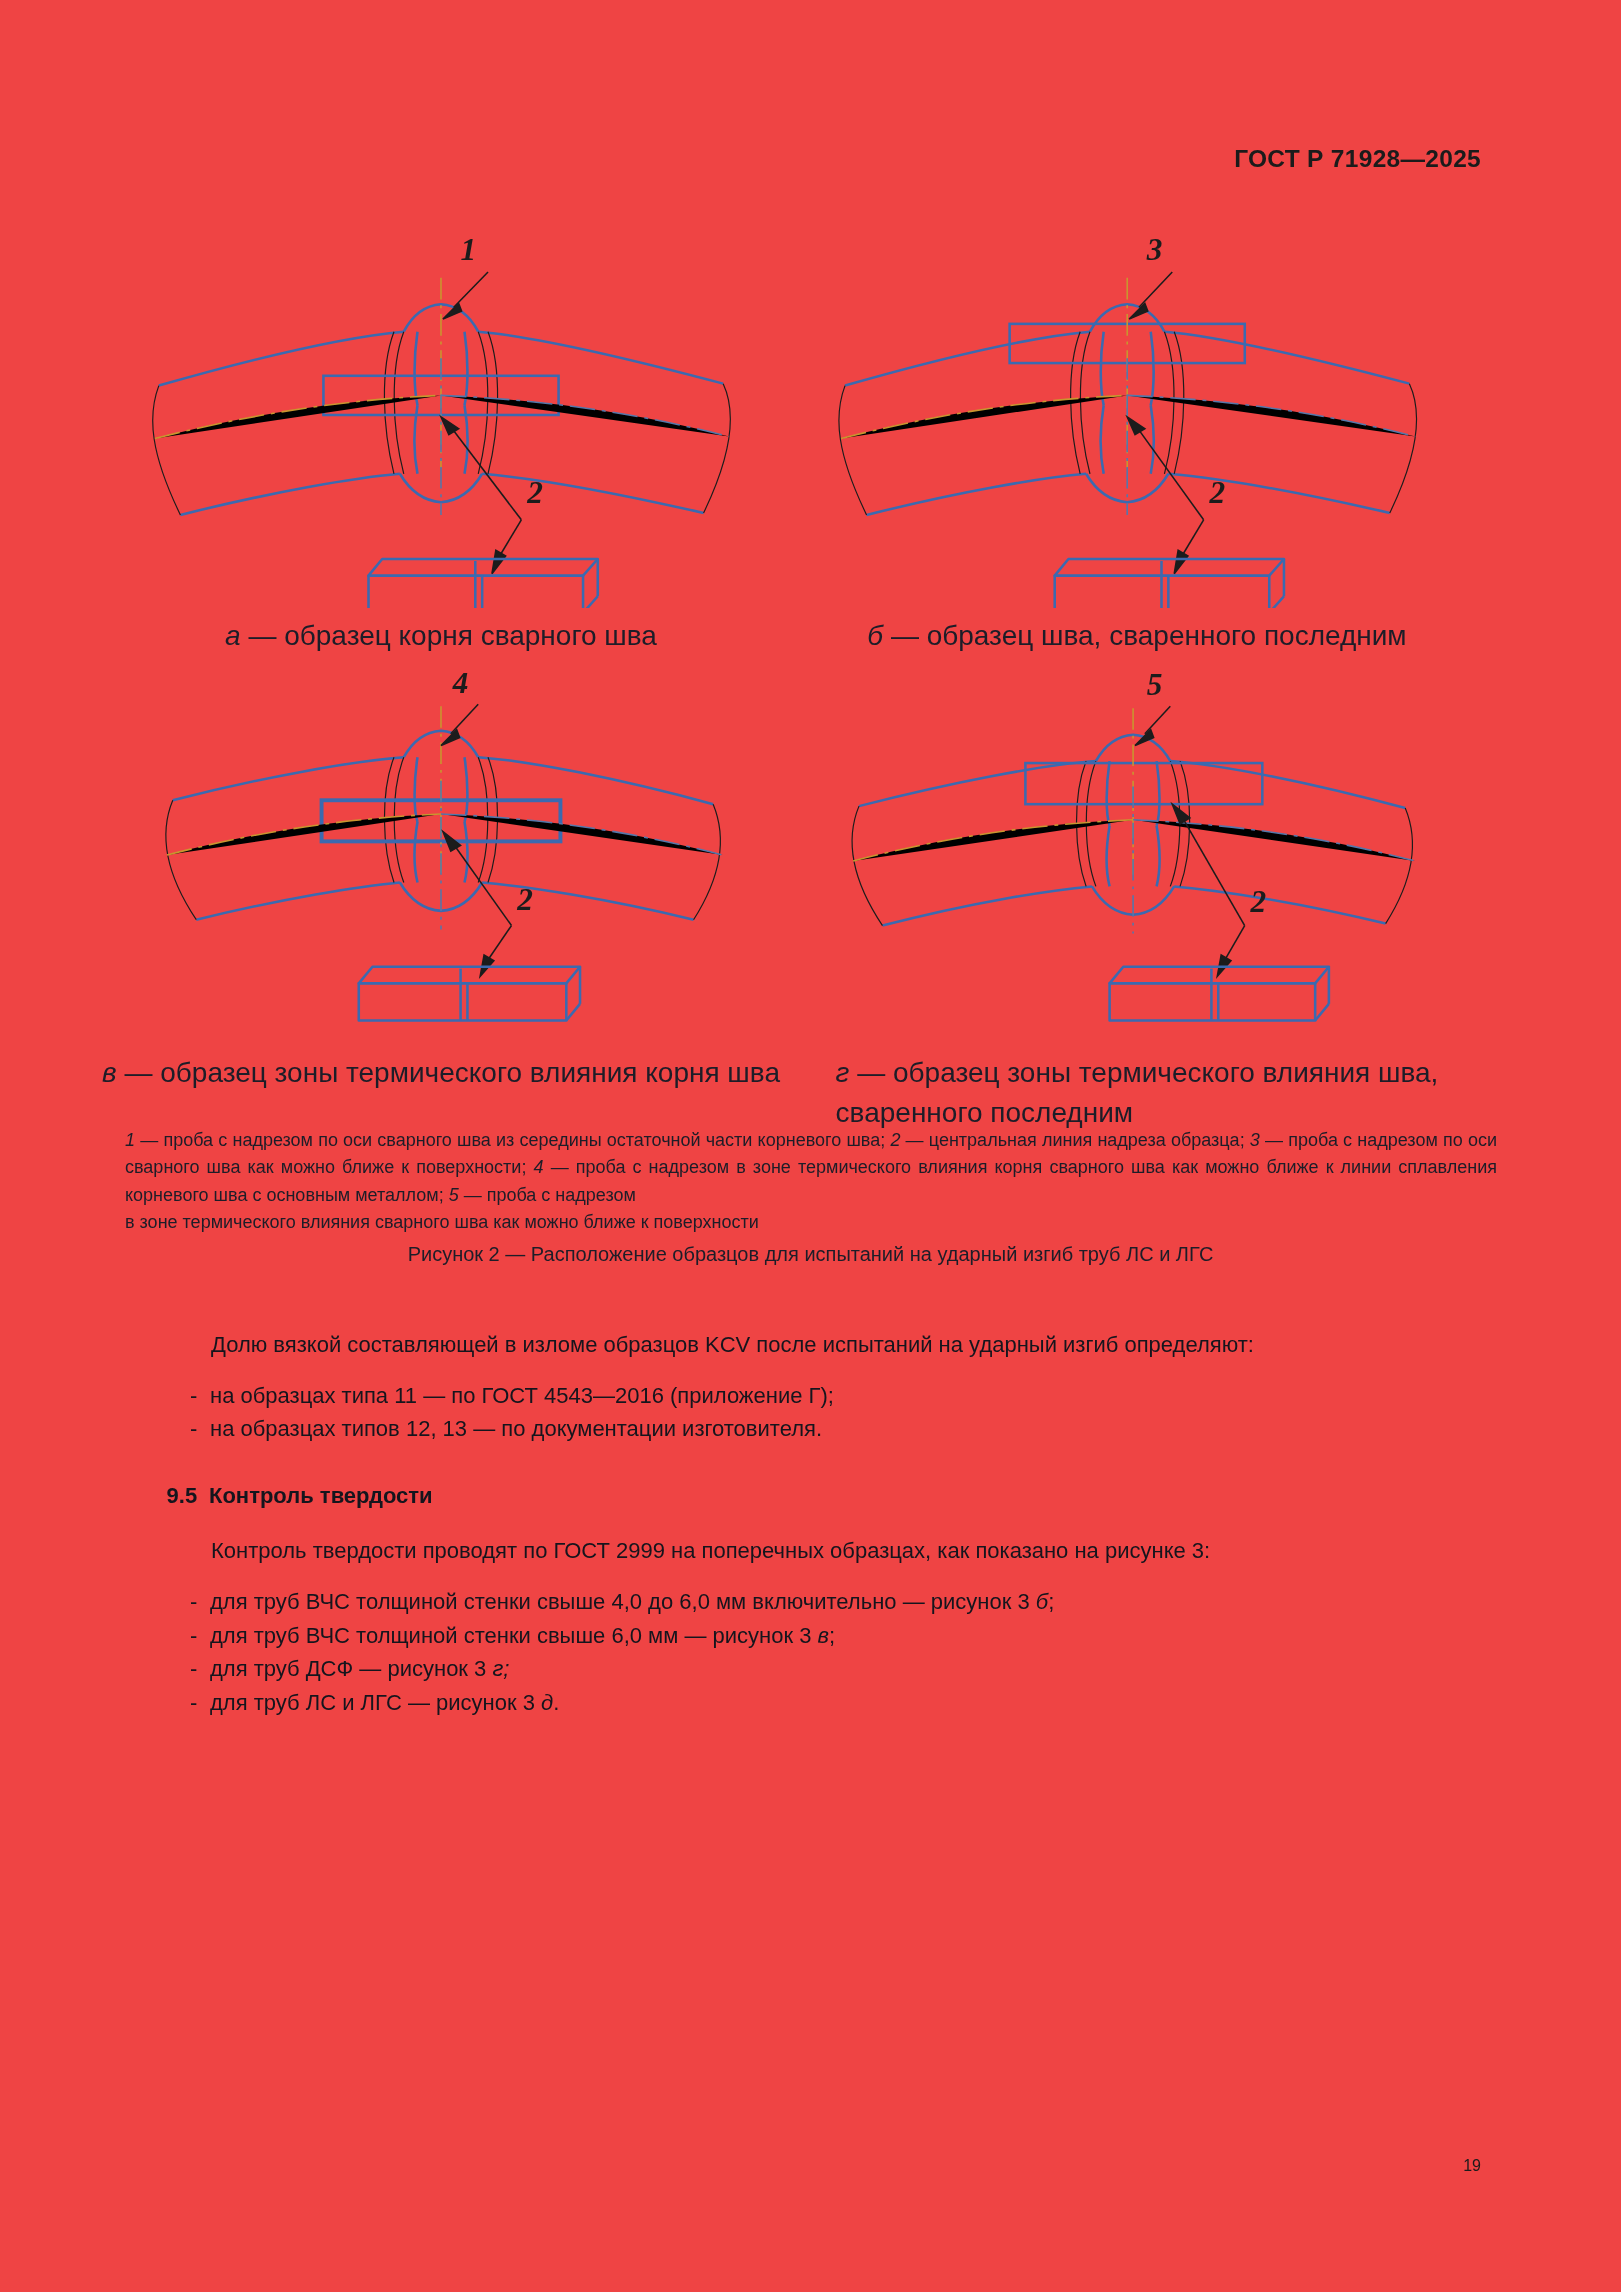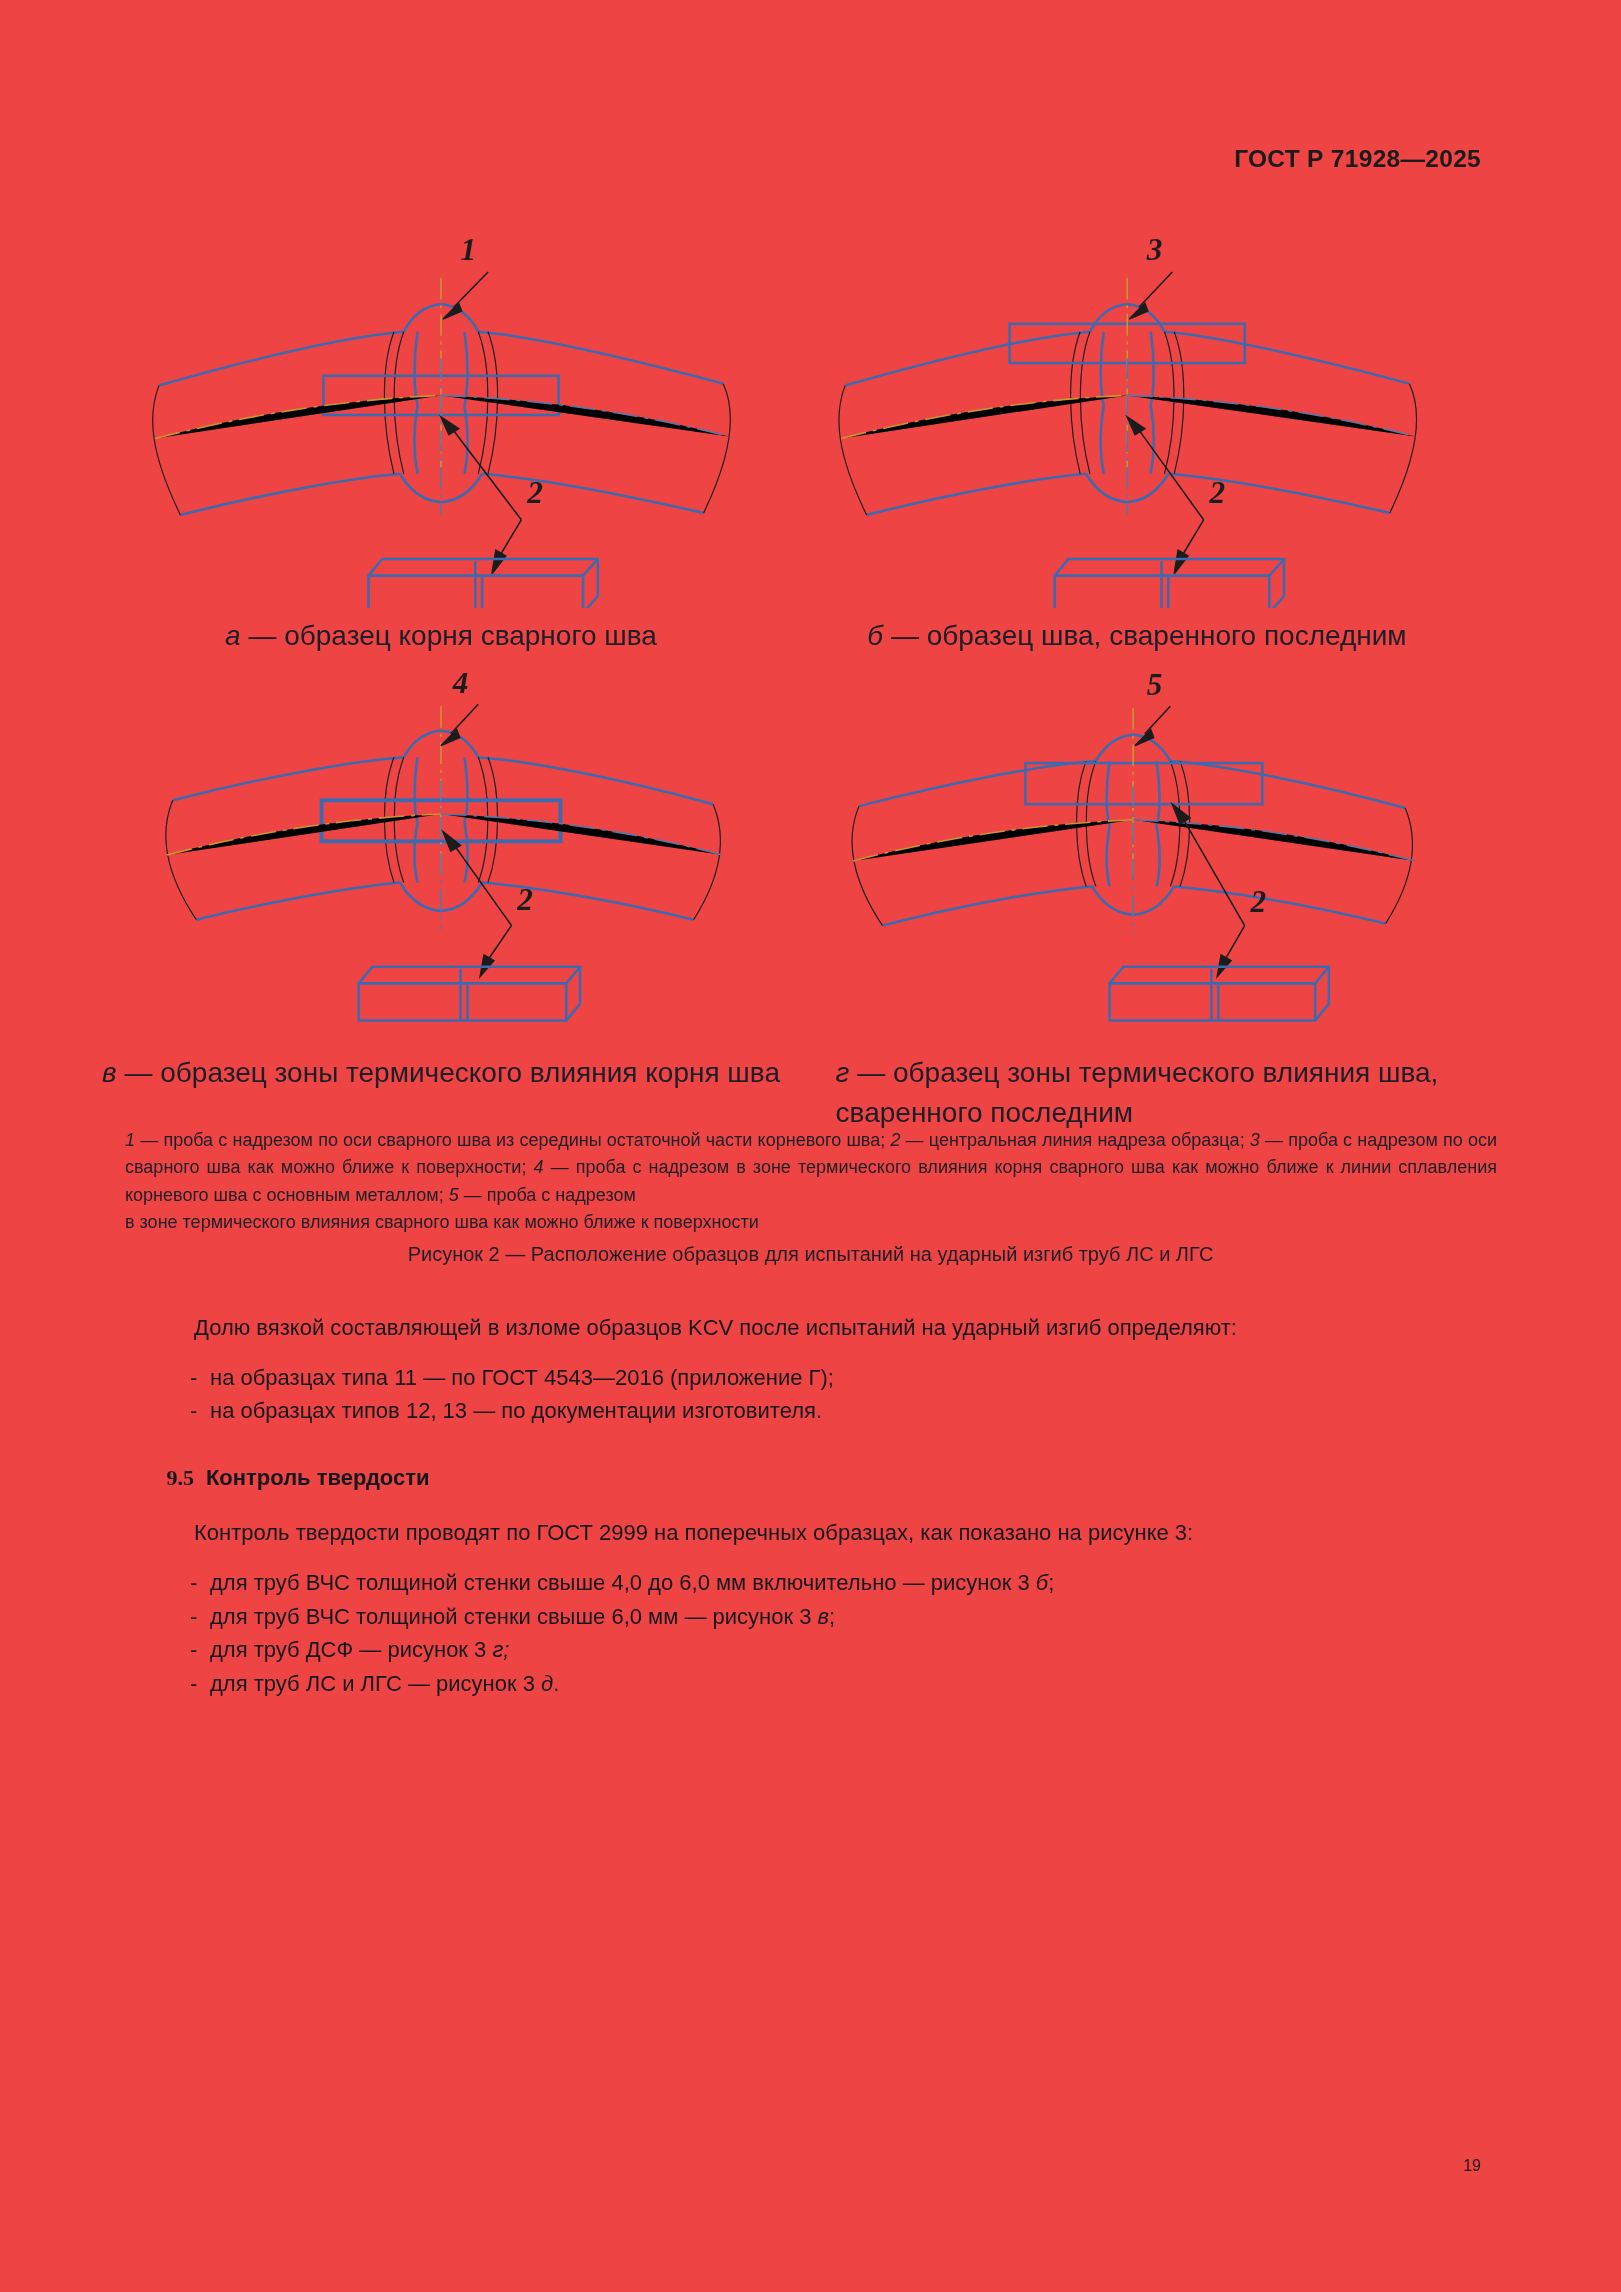--- a/index.html
+++ b/index.html
@@ -96,21 +96,21 @@
     top: 1311px;
     left: 145px;
     width: 1343px;
     font-size: 22px;
     line-height: 1.53;
     color: #15151d;
   }
   .para {
     text-align: justify;
     text-indent: 49px;
-    margin: 0;
+    margin: 17px;
   }
   ul.dashlist {
     list-style: none;
     margin: 16px;
     padding: 0;
   }
   ul.dashlist li {
     position: relative;
     padding-left: 49px;
     margin: 0;
@@ -120,21 +120,21 @@
     position: absolute;
     left: 29px;
   }
   .sect-head {
     font-weight: bold;
     font-size: 22px;
     margin: 33px 0 21.6px 0;
     padding-left: 21.6px;
     color: #15151d;
   }
-  .sect-head .num { margin-right: 11.8px; font-family: Liberation Serif, serif; }
+  .sect-head .num { margin-right: 11.8px; }
   .it { font-style: italic; }
 
   .page-number {
     position: absolute;
     bottom: 118px;
     right: 140px;
     font-size: 16px;
     color: #1b1b1b;
   }
 </style>

